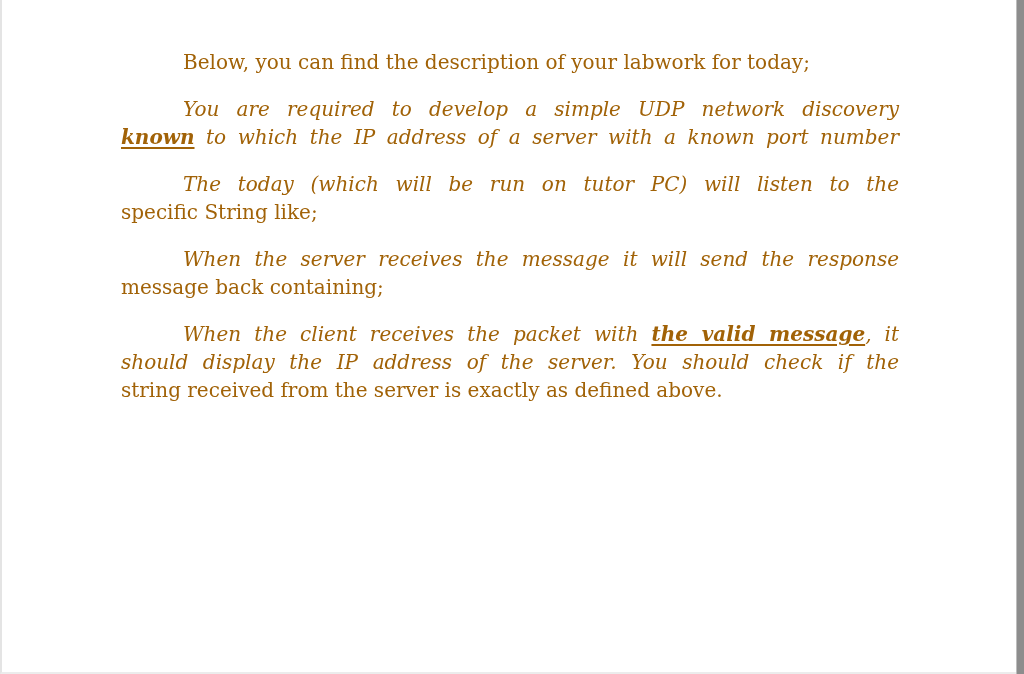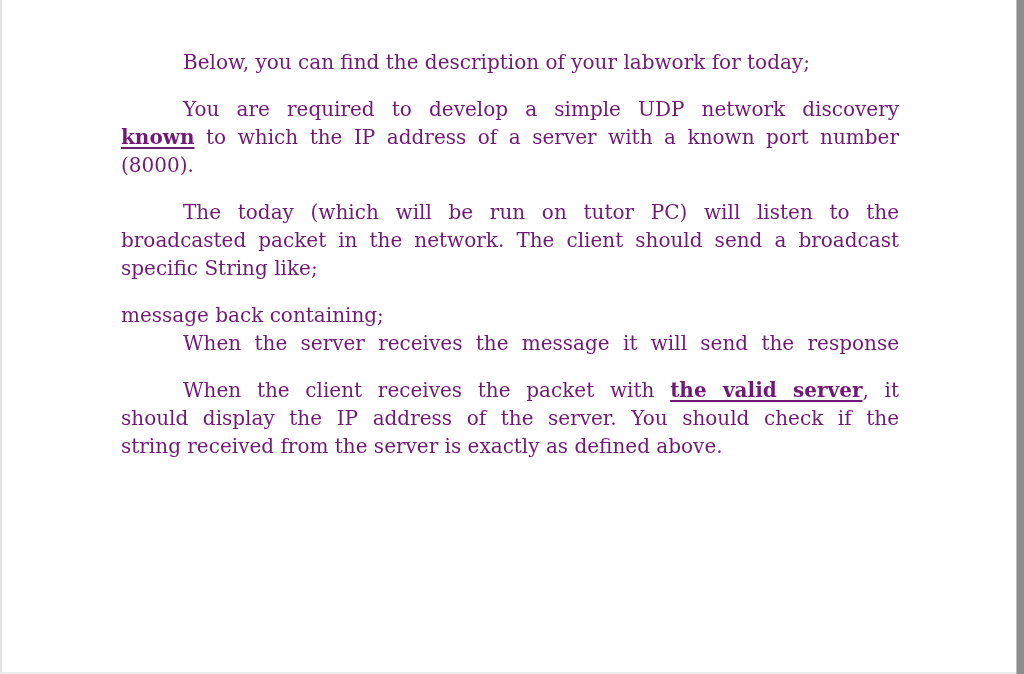--- a/index.html
+++ b/index.html
@@ -30,34 +30,35 @@
     height: 674px;
     background: #8d8d8d;
     border-left: 1px solid #bdbdbd;
     box-sizing: border-box;
   }
   .content {
     position: absolute;
     left: 119px;
     top: 48px;
     width: 778px;
-    color: #701a75;
+    color: #a16207;
     font-size: 20px;
     line-height: 28px;
   }
   .para {
     margin: 0 0 19px 0;
   }
   .line {
     text-align: justify;
     text-align-last: left;
     white-space: normal;
   }
   .line.just {
     text-align-last: justify;
+    font-style: italic;
   }
   .line.indent {
     text-indent: 62px;
   }
   .bu {
     font-weight: bold;
     text-decoration: underline;
     text-decoration-thickness: 2px;
     text-underline-offset: 3px;
   }
@@ -68,37 +69,35 @@
 <div class="page">
   <div class="content">
 
     <div class="para">
       <div class="line indent"><span>Below, you can find the description of your labwork for today;</span></div>
     </div>
 
     <div class="para">
       <div class="line indent just"><span>You are required to develop a simple UDP network discovery</span></div>
       <div class="line just"><span class="bu">known</span><span> to which the IP address of a server with a known port number</span></div>
-      <div class="line"><span>(8000).</span></div>
     </div>
 
     <div class="para">
       <div class="line indent just"><span>The today (which will be run on tutor PC) will listen to the</span></div>
-      <div class="line just"><span>broadcasted packet in the network. The client should send a broadcast</span></div>
       <div class="line"><span>specific String like;</span></div>
     </div>
 
 
     <div class="para">
+      <div class="line indent just"><span>When the server receives the message it will send the response</span></div>
       <div class="line"><span>message back containing;</span></div>
-      <div class="line indent just"><span>When the server receives the message it will send the response</span></div>
     </div>
 
 
     <div class="para">
-      <div class="line indent just"><span>When the client receives the packet with </span><span class="bu">the valid server</span><span>, it</span></div>
+      <div class="line indent just"><span>When the client receives the packet with </span><span class="bu">the valid message</span><span>, it</span></div>
       <div class="line just"><span>should display the IP address of the server. You should check if the</span></div>
       <div class="line"><span>string received from the server is exactly as defined above.</span></div>
     </div>
 
   </div>
   <div class="right-band"></div>
 </div>
 
 </body></html>

